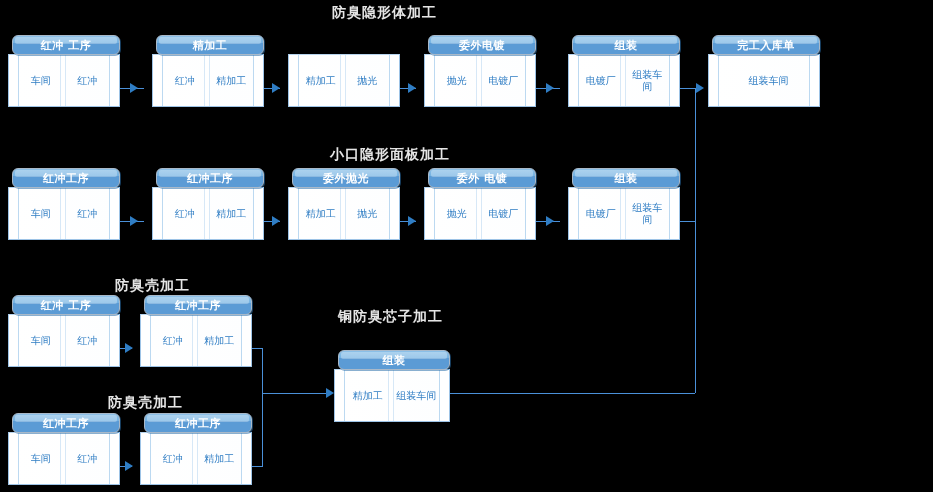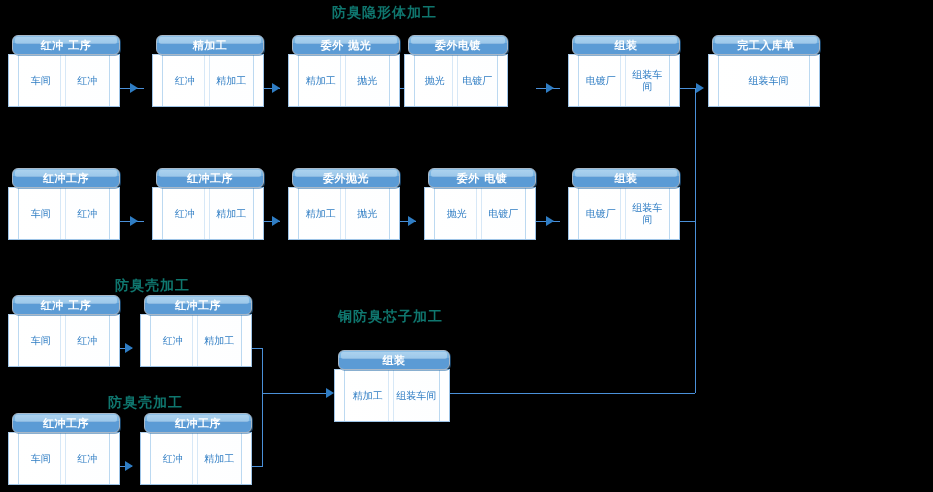--- a/index.html
+++ b/index.html
@@ -11,21 +11,21 @@
   #canvas {
     position: relative;
     width: 933px; height: 492px;
     background: #000000;
     overflow: hidden;
   }
 
   
   .group-title {
     position: absolute;
-    color: #0f766e;
+    color: #e5e5e5;
     font-size: 14px;
     font-weight: 700;
     letter-spacing: 1px;
     white-space: nowrap;
     line-height: 16px;
   }
 
   
   .node { position: absolute; }
 
@@ -169,27 +169,26 @@
       </div>
     </div>
     <div class="node" style="left: 152px; top: 35px; width: 112px; height: 72px;">
       <div class="hdr">精加工</div>
       <div class="body" style="height: 53px;">
         <div class="cell first">红冲</div>
         <div class="cell last">精加工</div>
       </div>
     </div>
     <div class="node" style="left: 288px; top: 35px; width: 112px; height: 72px;">
-      <div class="hdr">委外 抛光</div>
       <div class="body" style="height: 53px;">
         <div class="cell first">精加工</div>
         <div class="cell last">抛光</div>
       </div>
     </div>
-    <div class="node" style="left: 404px; top: 35px; width: 104px; height: 72px;">
+    <div class="node" style="left: 424px; top: 35px; width: 112px; height: 72px;">
       <div class="hdr">委外电镀</div>
       <div class="body" style="height: 53px;">
         <div class="cell first">抛光</div>
         <div class="cell last">电镀厂</div>
       </div>
     </div>
     <div class="node" style="left: 568px; top: 35px; width: 112px; height: 72px;">
       <div class="hdr">组装</div>
       <div class="body" style="height: 53px;">
         <div class="cell first">电镀厂</div>
@@ -266,16 +265,17 @@
       </div>
     </div>
     <div class="node" style="left: 140px; top: 413px; width: 112px; height: 72px;">
       <div class="hdr">红冲工序</div>
       <div class="body" style="height: 53px;">
         <div class="cell first">红冲</div>
         <div class="cell last">精加工</div>
       </div>
     </div>
     <div class="group-title" style="left: 332px; top: 4px; z-index: 5;">防臭隐形体加工</div>
+    <div class="group-title" style="left: 330px; top: 146px; z-index: 5;">小口隐形面板加工</div>
     <div class="group-title" style="left: 115px; top: 277px; z-index: 5;">防臭壳加工</div>
     <div class="group-title" style="left: 338px; top: 308px; z-index: 5;">铜防臭芯子加工</div>
     <div class="group-title" style="left: 108px; top: 394px; z-index: 5;">防臭壳加工</div>
   </div>
 
 </body></html>

